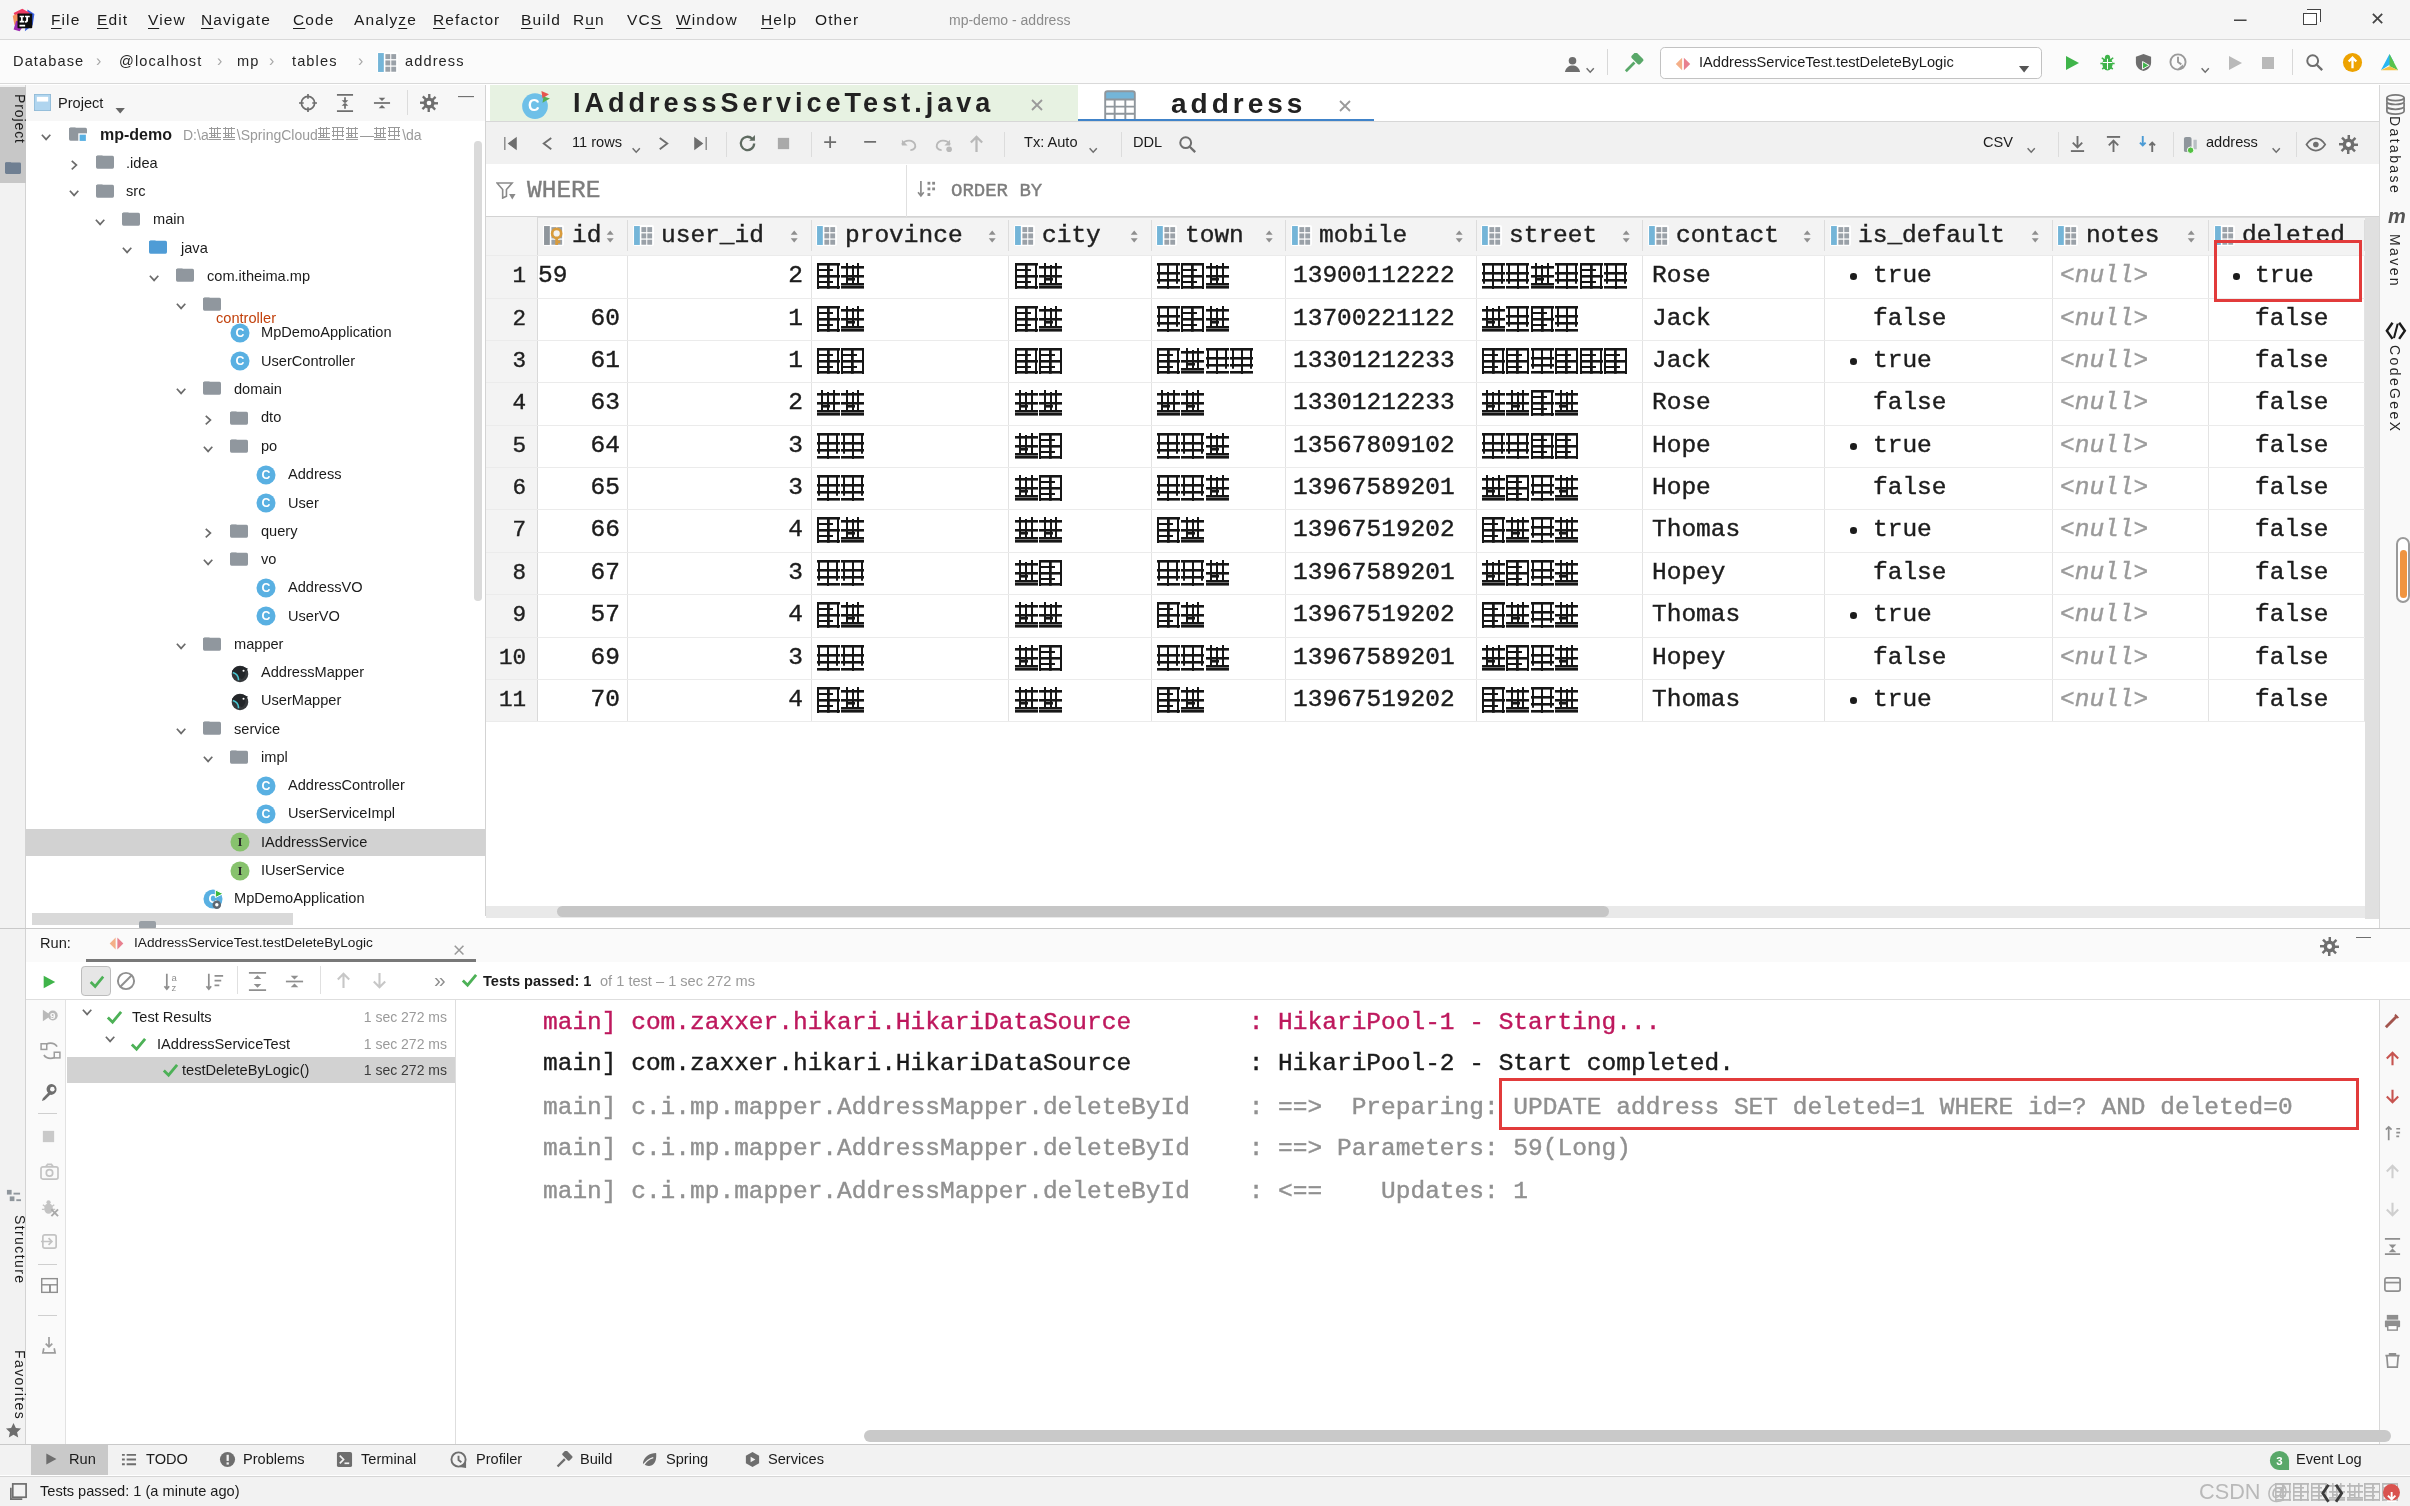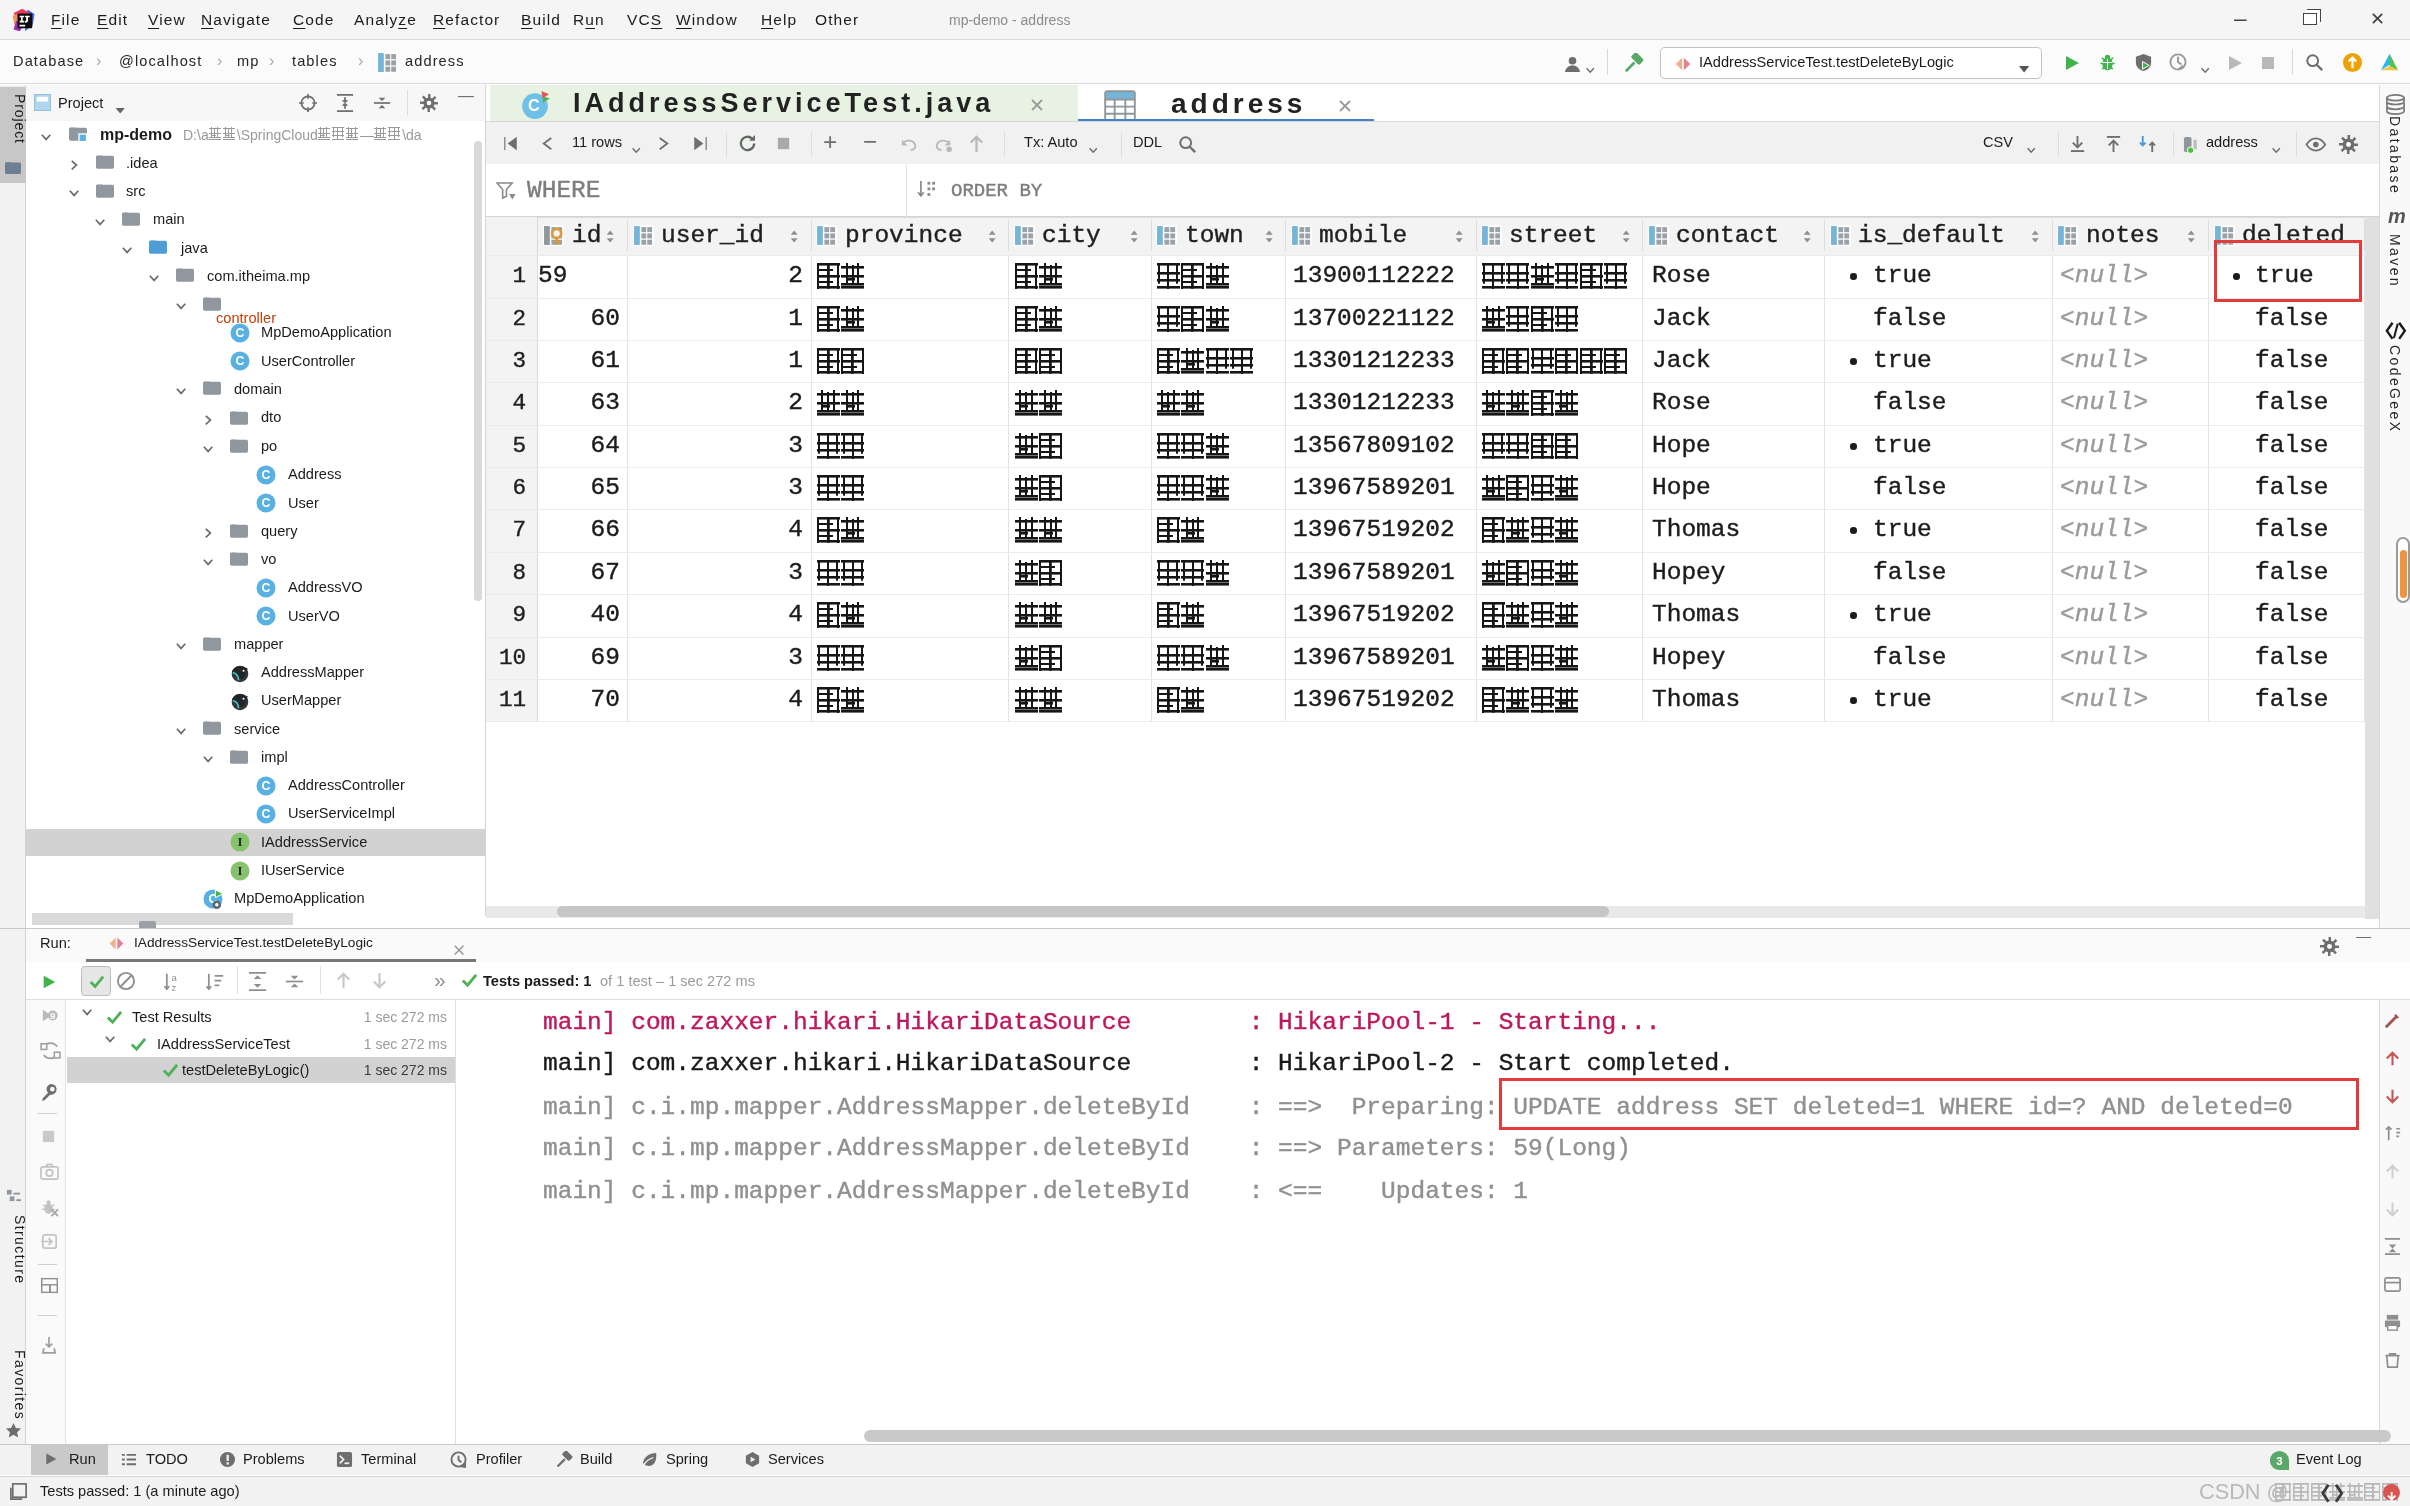--- a/index.html
+++ b/index.html
@@ -1011,21 +1011,21 @@
       <span class="k2"></span>
       <span class="k1"></span>
       <span class="k3"></span>
     </span>
   </div>
 <div class="a m" style="left:1652px;top:552px;font-size:24.5px;color:#1c1c1c;white-space:pre;line-height:42px;height:42px;">Hopey</div>
 <div class="a m" style="left:1873px;top:552px;font-size:24.5px;color:#1c1c1c;white-space:pre;line-height:42px;height:42px;">false</div>
 <div class="a m" style="left:2060px;top:552px;font-size:24.5px;color:#9a9a9a;white-space:pre;line-height:42px;height:42px;font-style:italic">&lt;null&gt;</div>
 <div class="a m" style="left:2255px;top:552px;font-size:24.5px;color:#1c1c1c;white-space:pre;line-height:42px;height:42px;">false</div>
 <div class="a m" style="left:486px;top:594px;font-size:22.6px;color:#1f1f1f;white-space:pre;line-height:42px;height:42px;width:40px;text-align:right">9</div>
-<div class="a m" style="left:538px;top:594px;font-size:24.5px;color:#1c1c1c;white-space:pre;line-height:42px;height:42px;width:82px;text-align:right">40</div>
+<div class="a m" style="left:538px;top:594px;font-size:24.5px;color:#1c1c1c;white-space:pre;line-height:42px;height:42px;width:82px;text-align:right">57</div>
 <div class="a m" style="left:627px;top:594px;font-size:24.5px;color:#1c1c1c;white-space:pre;line-height:42px;height:42px;width:176px;text-align:right">4</div>
 <div class="a " style="left:817px;top:594px;height:42px;display:flex;align-items:center;">
     <span class="cj26 " style="display:inline-flex;align-items:center">
       <span class="k2"></span>
       <span class="k3"></span>
     </span>
   </div>
 <div class="a " style="left:1015px;top:594px;height:42px;display:flex;align-items:center;">
     <span class="cj26 " style="display:inline-flex;align-items:center">
       <span class="k3"></span>

